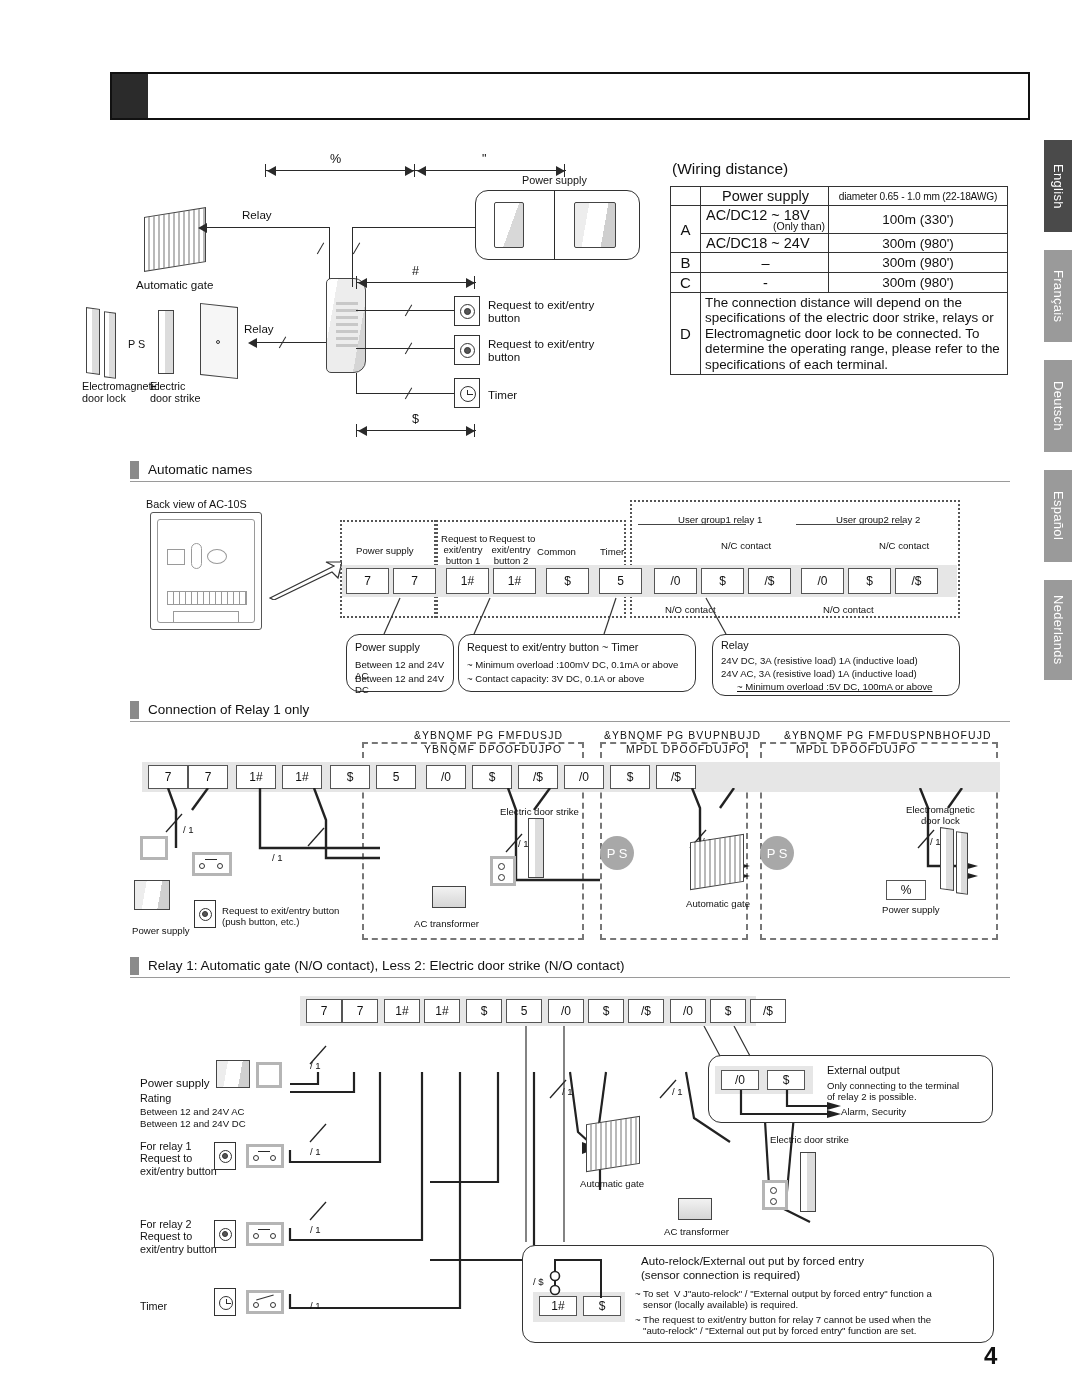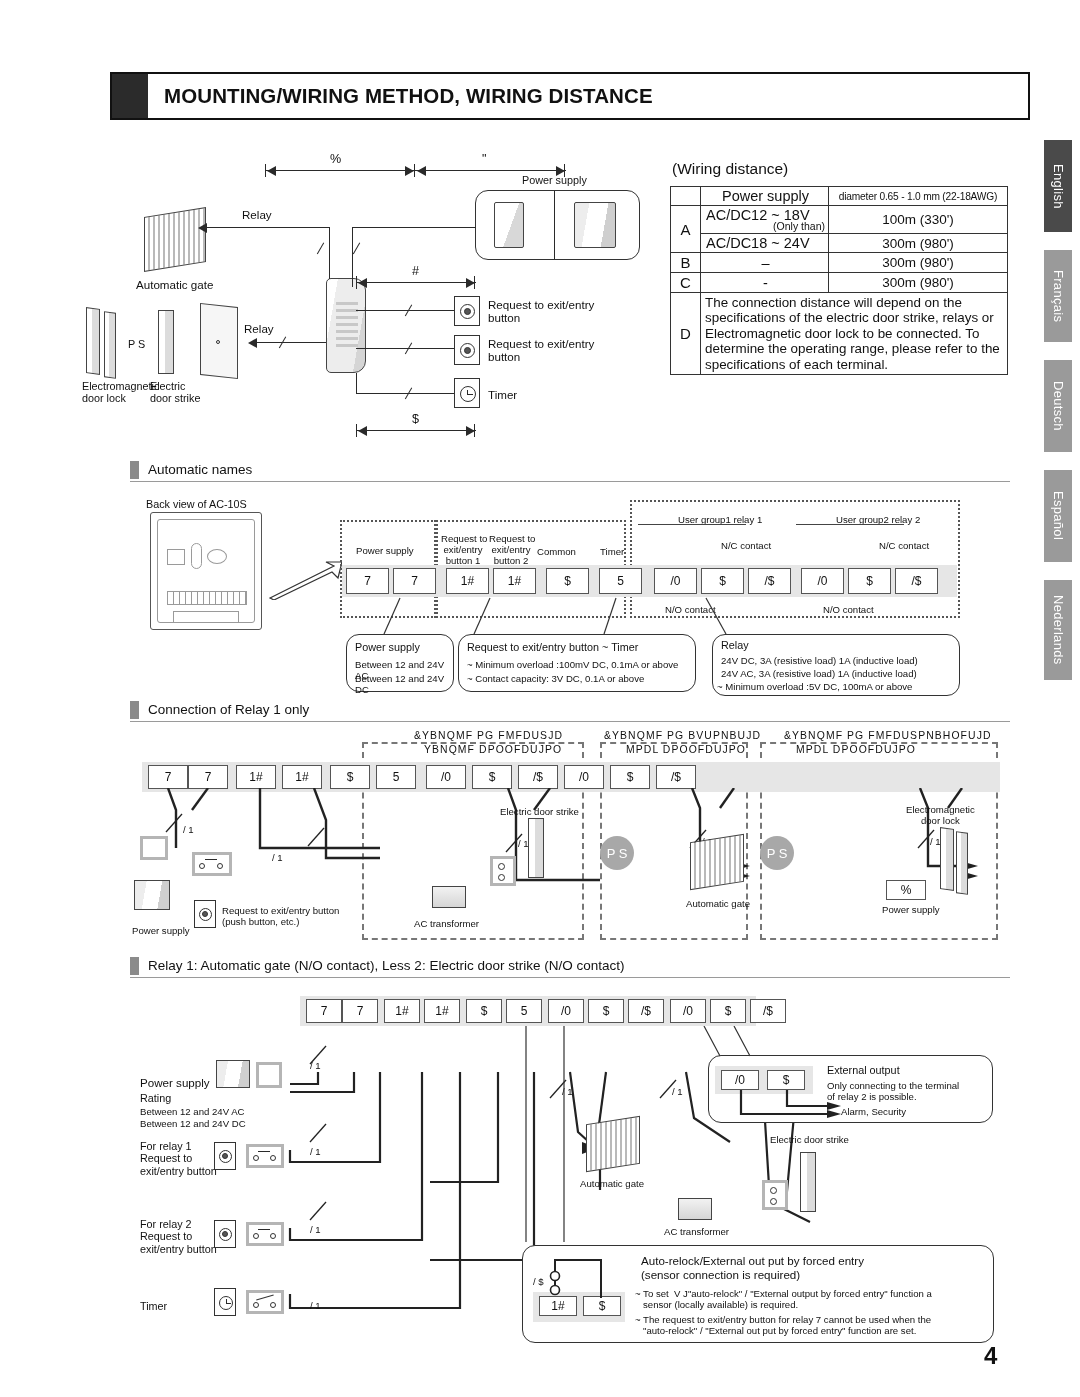--- a/index.html
+++ b/index.html
@@ -89,21 +89,20 @@
   .tick { width:1.3px; height:13px; background:#2a2a2a; transform:rotate(30deg); }
   .dimcap { width:1.4px; height:13px; background:#2a2a2a; }
   .scram { font-size:10.4px; letter-spacing:1.1px; white-space:nowrap; color:#111; }
   #pagenum { left:984px; top:1342px; font-size:24px; font-weight:bold; }
 </style>
 </head>
 <body>
 
 <div class="abs" id="page-header">
   <div class="blk"></div>
-  <div class="ttl">MOUNTING/WIRING METHOD, WIRING DISTANCE</div>
 </div>
 
 <div class="abs" id="lang-tabs" style="left:1044px; top:140px;">
   <div class="lang-tab" style="height:92px;  background:#4a4a4a;">English</div>
   <div class="lang-tab" style="height:92px;  margin-top:18px; background:#9a9a9a;">Français</div>
   <div class="lang-tab" style="height:92px;  margin-top:18px; background:#9a9a9a;">Deutsch</div>
   <div class="lang-tab" style="height:92px;  margin-top:18px; background:#9a9a9a;">Español</div>
   <div class="lang-tab" style="height:100px; margin-top:18px; background:#9a9a9a;">Nederlands</div>
 </div>
 
@@ -308,21 +307,21 @@
 </div>
 <div class="abs roundbox" style="left:458px; top:634px; width:238px; height:58px;">
   <div class="abs txt11" style="left:8px; top:6px;">Request to exit/entry button ~ Timer</div>
   <div class="abs txt" style="left:8px; top:24px;">~ Minimum overload :100mV DC, 0.1mA or above</div>
   <div class="abs txt" style="left:8px; top:38px;">~ Contact capacity: 3V DC, 0.1A or above</div>
 </div>
 <div class="abs roundbox" style="left:712px; top:634px; width:248px; height:62px;">
   <div class="abs txt11" style="left:8px; top:4px;">Relay</div>
   <div class="abs txt" style="left:8px; top:20px;">24V DC, 3A (resistive load) 1A (inductive load)</div>
   <div class="abs txt" style="left:8px; top:33px;">24V AC, 3A (resistive load) 1A (inductive load)</div>
-  <div class="abs txt" style="left:4px; top:46px;">~ Minimum overload :5V DC, 100mA or above</div>
+  <div class="abs txt" style="left:24px; top:46px;text-decoration:underline;">~ Minimum overload :5V DC, 100mA or above</div>
 </div>
 
 <div class="abs" style="left:380px; top:596px; width:30px; height:40px;"><svg width="30" height="40">
       <line x1="4" y1="38" x2="20" y2="2" stroke="#333" stroke-width="1.2"></line>
     </svg></div>
 <div class="abs" style="left:470px; top:596px; width:30px; height:40px;"><svg width="30" height="40">
       <line x1="4" y1="38" x2="20" y2="2" stroke="#333" stroke-width="1.2"></line>
     </svg></div>
 <div class="abs" style="left:700px; top:596px; width:30px; height:40px;"><svg width="30" height="40">
       <line x1="26" y1="38" x2="6" y2="2" stroke="#333" stroke-width="1.2"></line>

